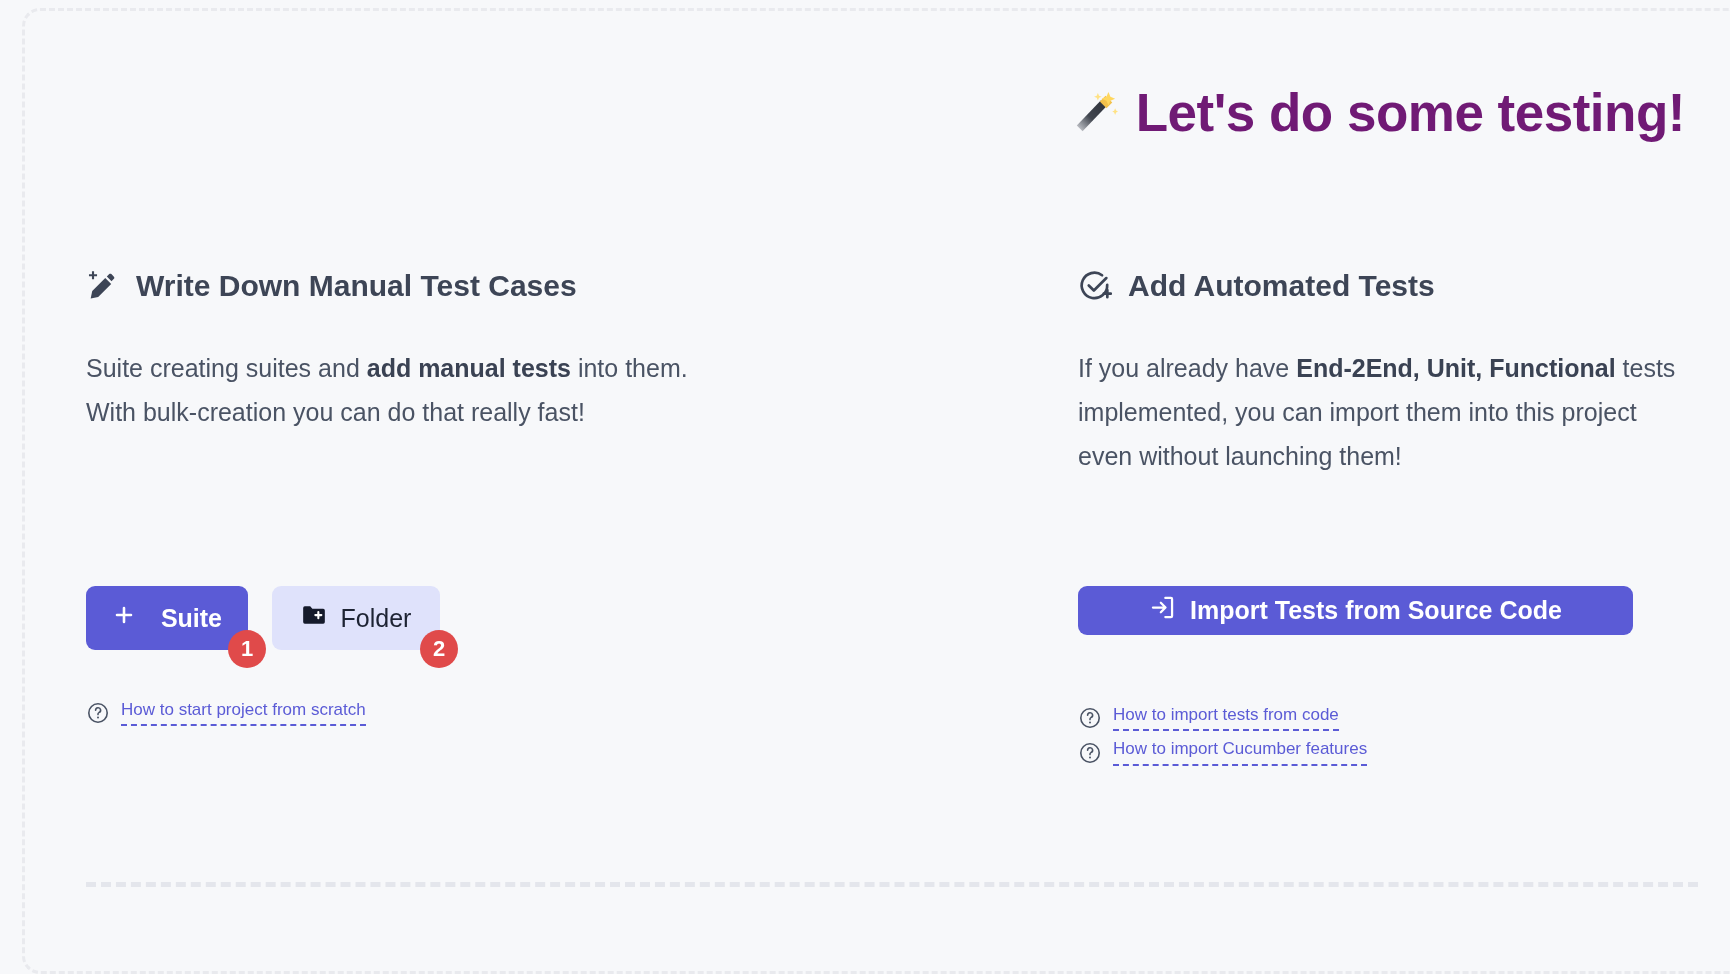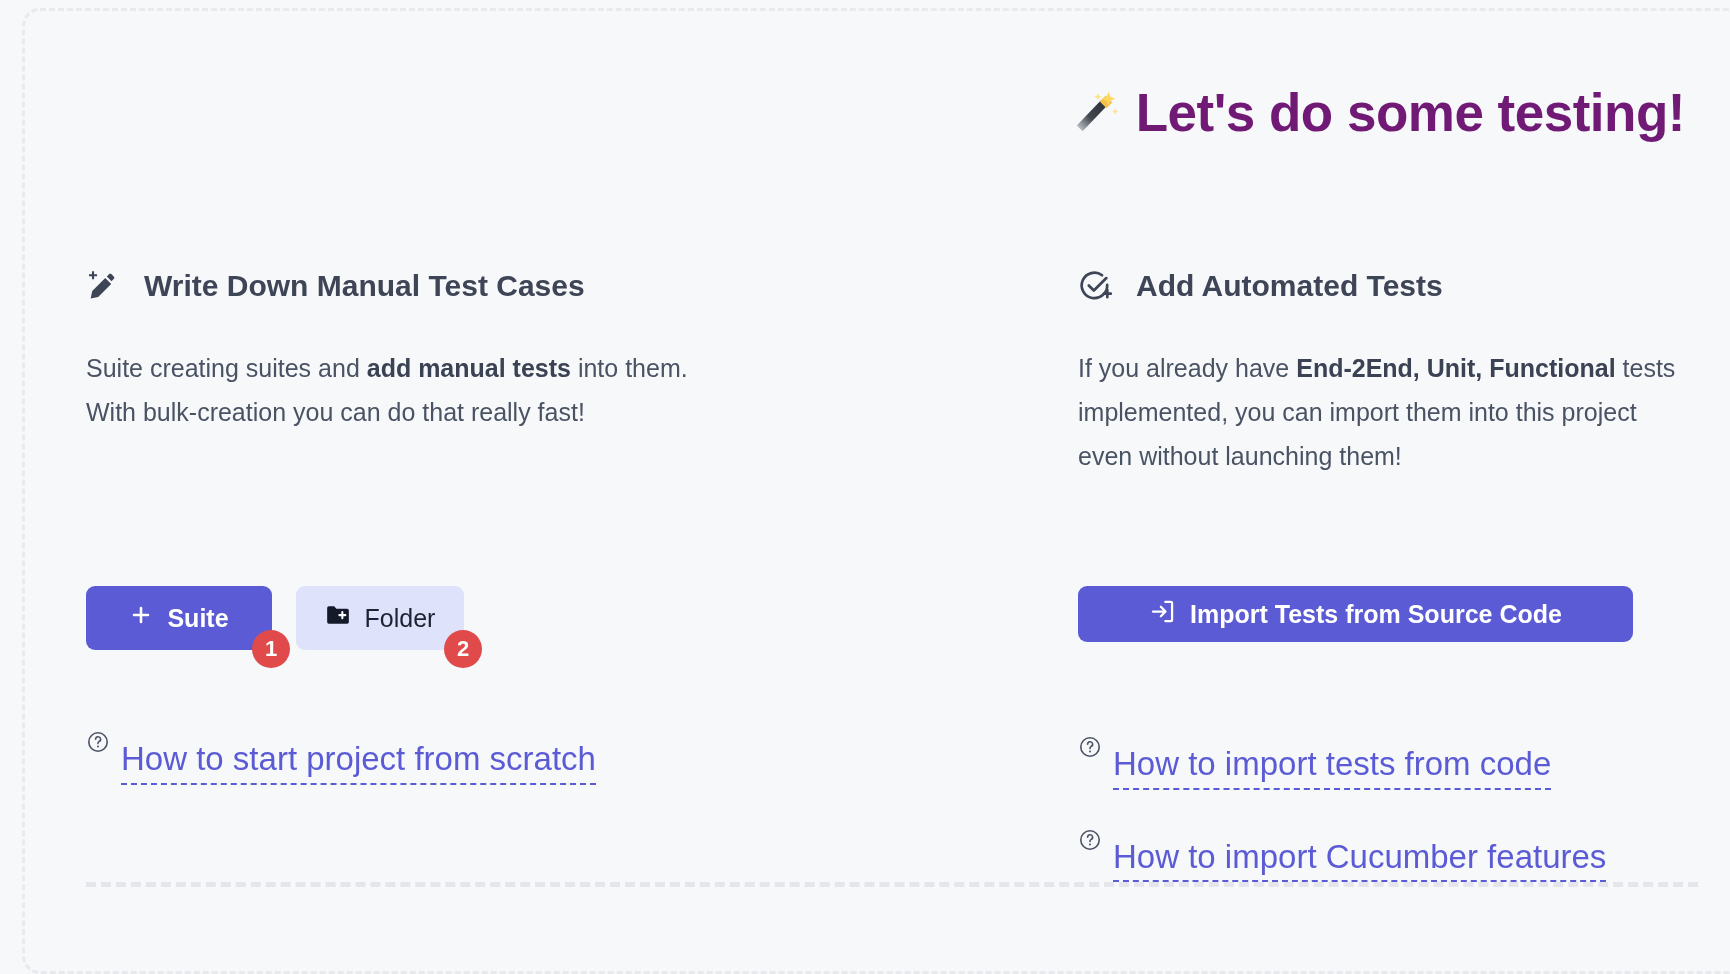--- a/index.html
+++ b/index.html
@@ -50,21 +50,21 @@
   .col {
     position: absolute;
     top: 268px;
   }
   .col-left { left: 86px; width: 800px; }
   .col-right { left: 1078px; width: 600px; }
 
   .col-head {
     display: flex;
     align-items: center;
-    gap: 24px;
+    gap: 16px;
     font-size: 30px;
     font-weight: bold;
     color: #3d4556;
     margin: 0 0 0 0;
     height: 36px;
     white-space: nowrap;
   }
   .col-head .hicon { display:flex; align-items:center; }
 
   .col-body {
@@ -107,27 +107,27 @@
     border-radius: 9px;
     font-family: "Liberation Sans", sans-serif;
     font-size: 25px;
     font-weight: bold;
     cursor: pointer;
     padding: 0 26px;
     white-space: nowrap;
   }
   .btn-primary { background: #5b5bd6; color: #ffffff; }
   .btn-soft { background: #dfe2fb; color: #1d2333; font-weight: normal; }
-  .btn-suite { width: 186px; }
+  .btn-suite { width: 162px; justify-content: space-between; }
   .btn-folder { width: 168px; }
   .btn-import {
     position: absolute;
     left: 1078px; top: 586px;
     width: 555px;
-    height: 56px;
+    height: 49px;
   }
   .badge {
     position: absolute;
     right: -18px; bottom: -18px;
     width: 38px; height: 38px;
     border-radius: 50%;
     background: #e04a4a;
     color: #fff;
     font-size: 22px;
     font-weight: bold;
@@ -149,27 +149,26 @@
   .help-link {
     display: flex;
     align-items: center;
     gap: 11px;
     margin-bottom: 8px;
     width: fit-content;
     cursor: pointer;
   }
   .help-link .q-icon { flex: 0 0 auto; display:flex; }
   .help-link .ltext {
-    font-size: 33px;
+    font-size: 17px;
     color: #5b5bd6;
     border-bottom: 2px dashed #5b5bd6;
     padding-bottom: 4px;
     line-height: 1.2;
     white-space: nowrap;
-    margin-top: 39px;
   }
 
   
   .divider {
     position: absolute;
     left: 86px; top: 882px;
     width: 1612px;
     border-top: 5px dashed #e4e6ec;
   }
 </style>

